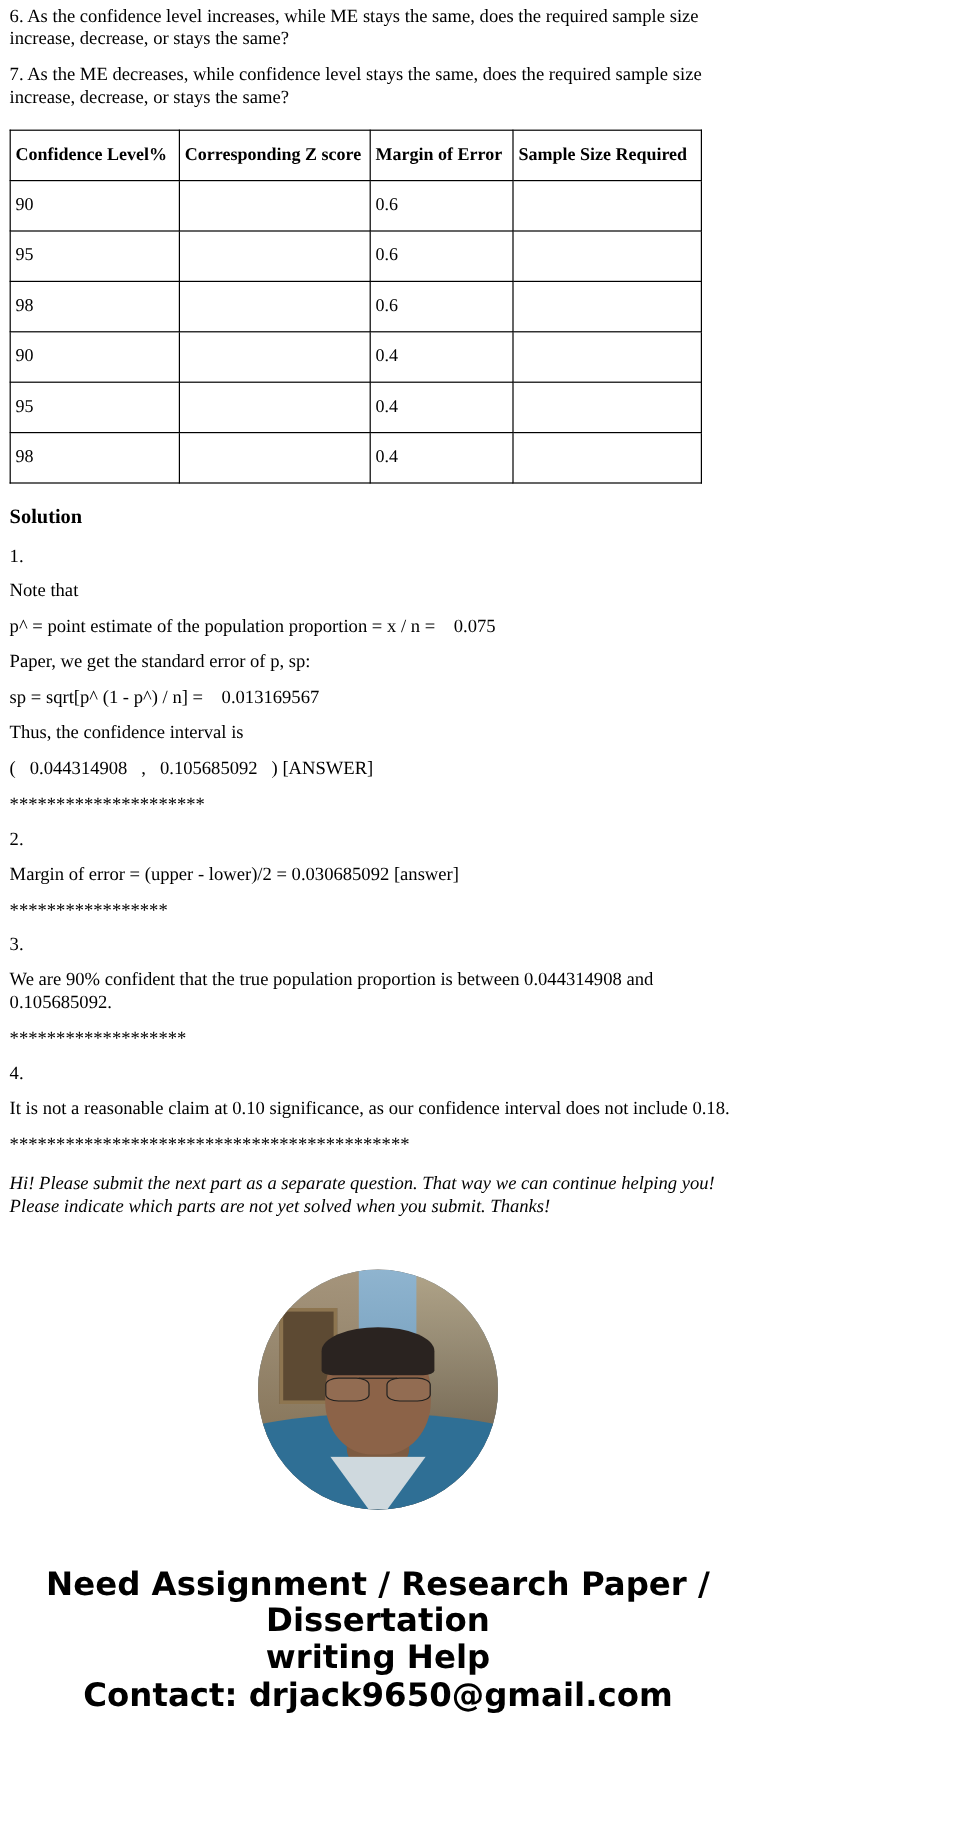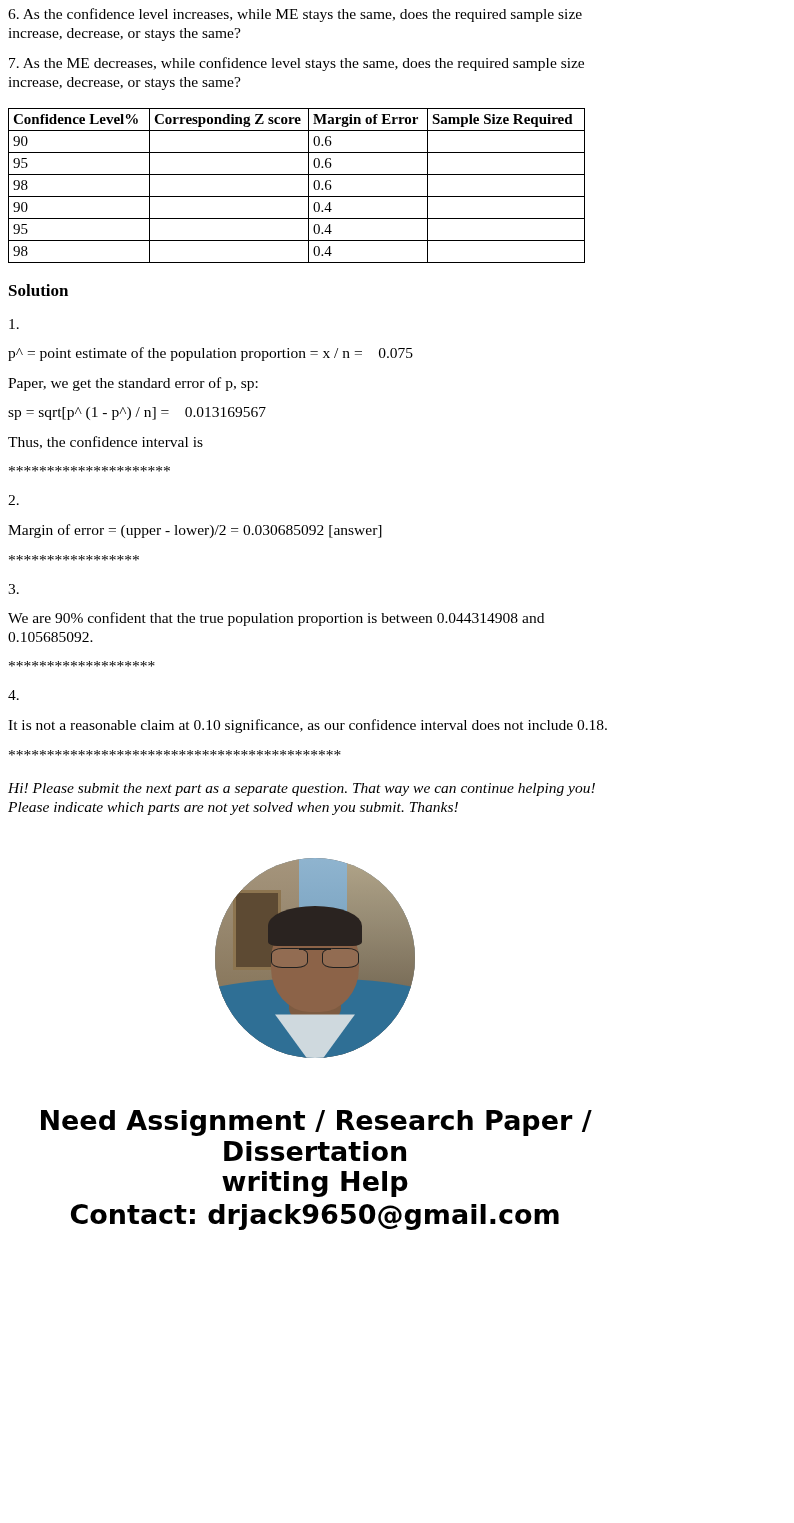--- a/index.html
+++ b/index.html
@@ -26,21 +26,21 @@
   }
   p.q.first { margin-top: 4px; }
 
   table.sstable {
     border-collapse: collapse;
     margin: 16px 0 14px 0;
     font-size: 15px;
   }
   table.sstable th, table.sstable td {
     border: 1px solid #000000;
-    padding: 2px 4px;
+    padding: 12px 4px;
     text-align: left;
     vertical-align: top;
     font-weight: normal;
   }
   table.sstable th {
     font-weight: bold;
   }
   table.sstable td.c0, table.sstable th.c0 { width: 132px; }
   table.sstable td.c1, table.sstable th.c1 { width: 150px; }
   table.sstable td.c2, table.sstable th.c2 { width: 110px; }
@@ -257,24 +257,26 @@
         <td class="c1"></td>
         <td class="c2">0.4</td>
         <td class="c3"></td>
       </tr>
     </tbody>
   </table>
 
   <h2 class="solution">Solution</h2>
 
   <p class="line">1.</p>
+  <p class="line">Note that</p>
   <p class="line">p^ = point estimate of the population proportion = x / n =    0.075</p>
   <p class="line">Paper, we get the standard error of p, sp:</p>
   <p class="line">sp = sqrt[p^ (1 - p^) / n] =    0.013169567</p>
   <p class="line">Thus, the confidence interval is</p>
+  <p class="line">(   0.044314908   ,   0.105685092   ) [ANSWER]</p>
   <p class="stars">*********************</p>
 
   <p class="line">2.</p>
   <p class="line">Margin of error = (upper - lower)/2 = 0.030685092 [answer]</p>
   <p class="stars">*****************</p>
 
   <p class="line">3.</p>
   <p class="line">We are 90% confident that the true population proportion is between 0.044314908 and 0.105685092.</p>
   <p class="stars">*******************</p>
 

